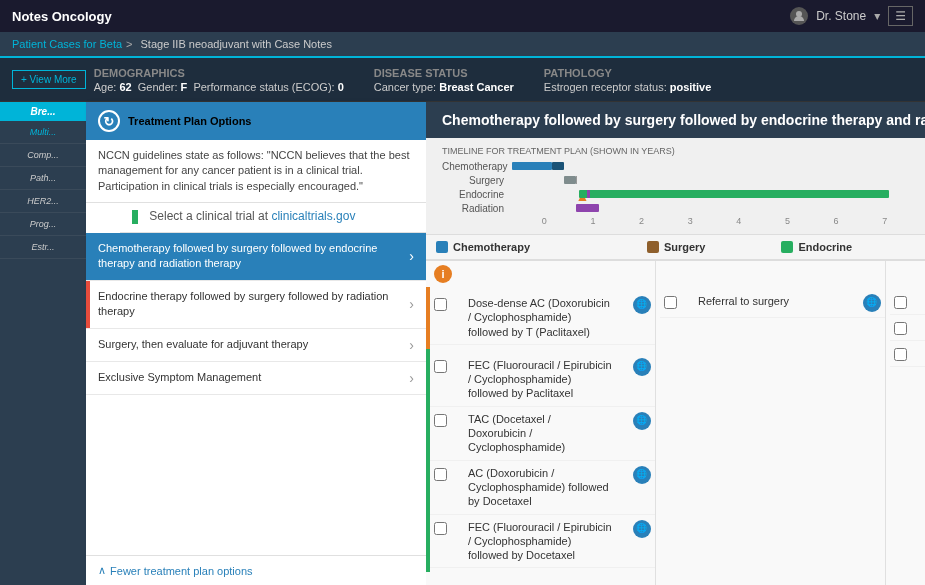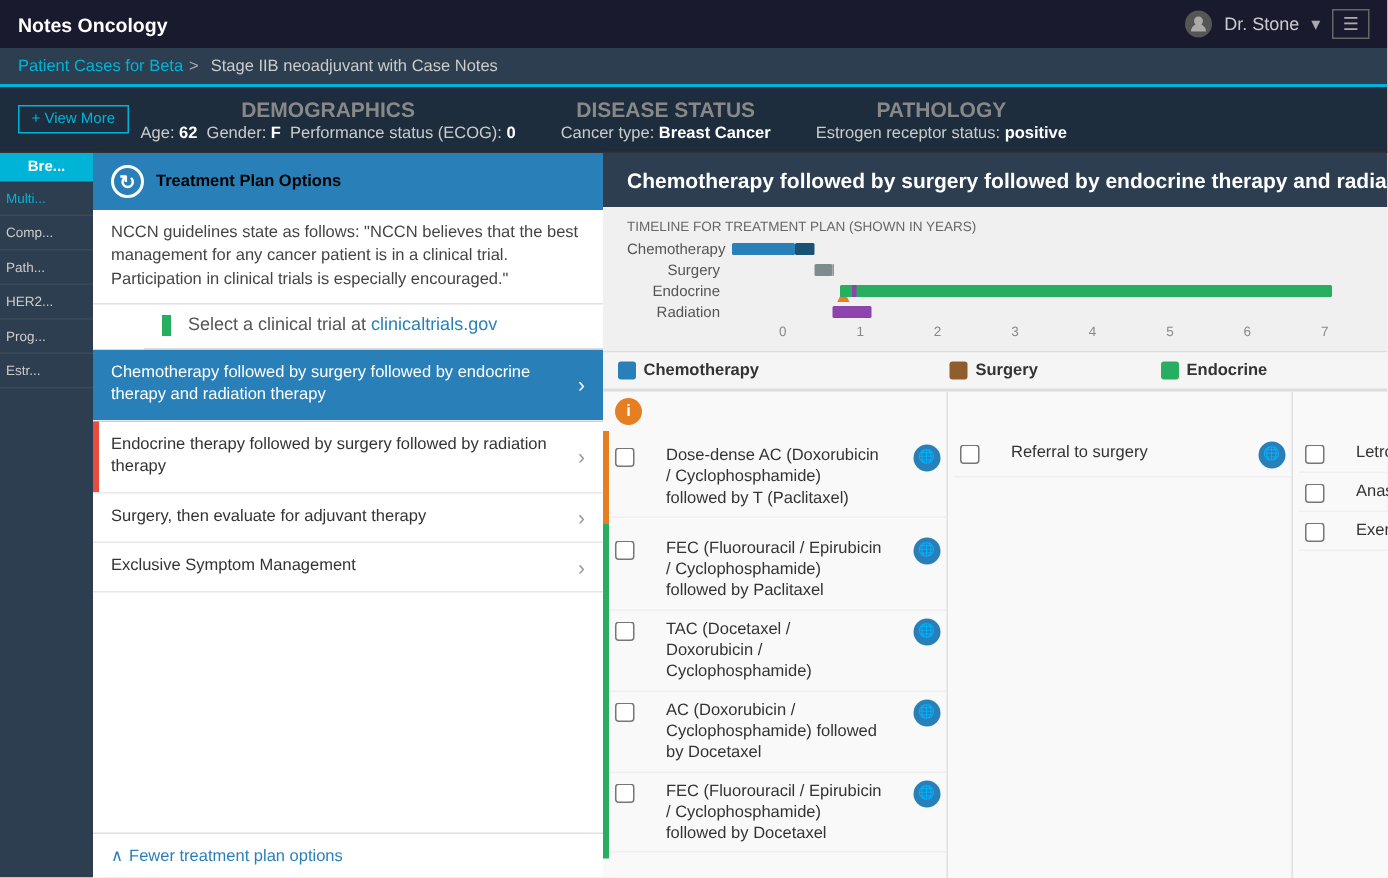--- a/index.html
+++ b/index.html
@@ -46,52 +46,53 @@
       background: transparent;
       border: 1px solid #00b4d8;
       color: #00b4d8;
       font-size: 10px;
       padding: 3px 8px;
       cursor: pointer;
       margin-right: 8px;
       white-space: nowrap;
     }
     .demo-section { margin-right: 30px; }
-    .demo-label { color: #888; font-size: 14px; font-weight: bold; text-transform: uppercase; text-align: center; }
+    .demo-label { color: #888; font-size: 11px; font-weight: bold; text-transform: uppercase; }
     .demo-value { color: #ccc; font-size: 11px; margin-top: 2px; }
     .demo-value strong { color: white; font-weight: bold; }
 
     
     .main-content {
       display: flex;
       height: calc(585px - 102px);
       background: #f5f5f5;
     }
 
     
     .left-sidebar {
-      width: 62px;
+      width: 86px;
       background: #2c3e50;
       height: 100%;
       flex-shrink: 0;
+      font-style: italic;
     }
     .sidebar-header {
       background: #00b4d8;
       color: white;
       font-size: 10px;
       font-weight: bold;
       padding: 4px 6px;
       text-align: center;
     }
     .sidebar-item-text {
       color: #ccc;
       font-size: 9px;
       padding: 6px 4px;
       border-bottom: 1px solid #3a4a5a;
-      text-align: left;
+      text-align: center;
     }
 
     
     .treatment-panel {
       width: 340px;
       background: white;
       flex-shrink: 0;
       display: flex;
       flex-direction: column;
       box-shadow: 2px 0 4px rgba(0,0,0,0.1);

